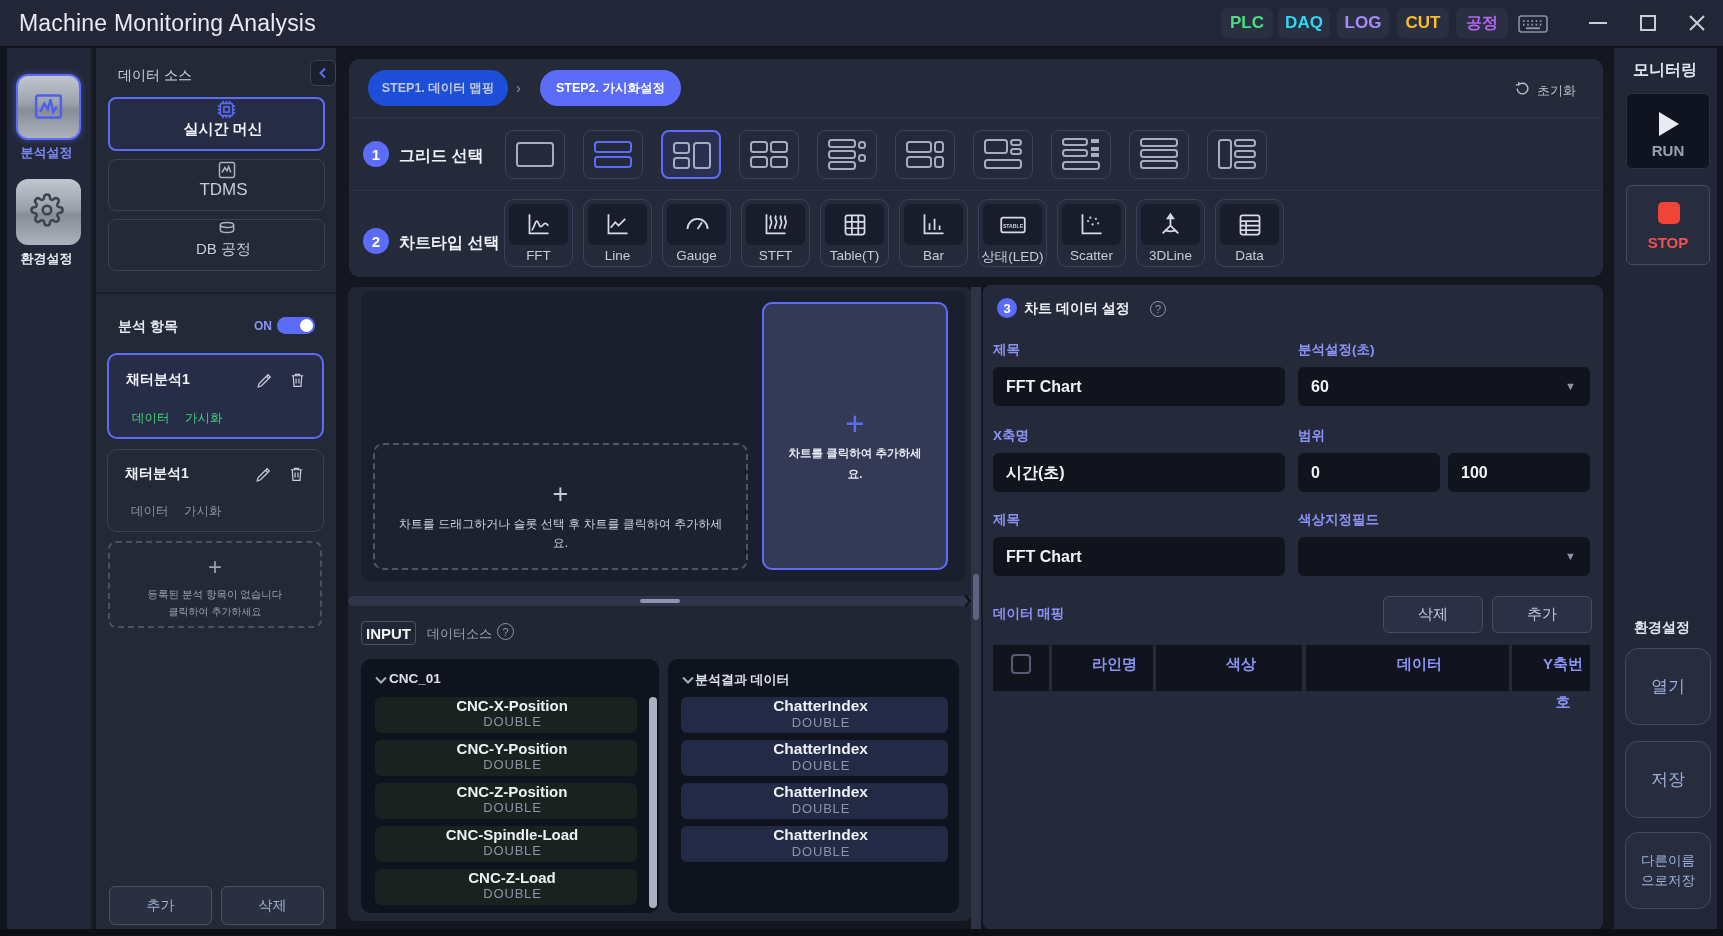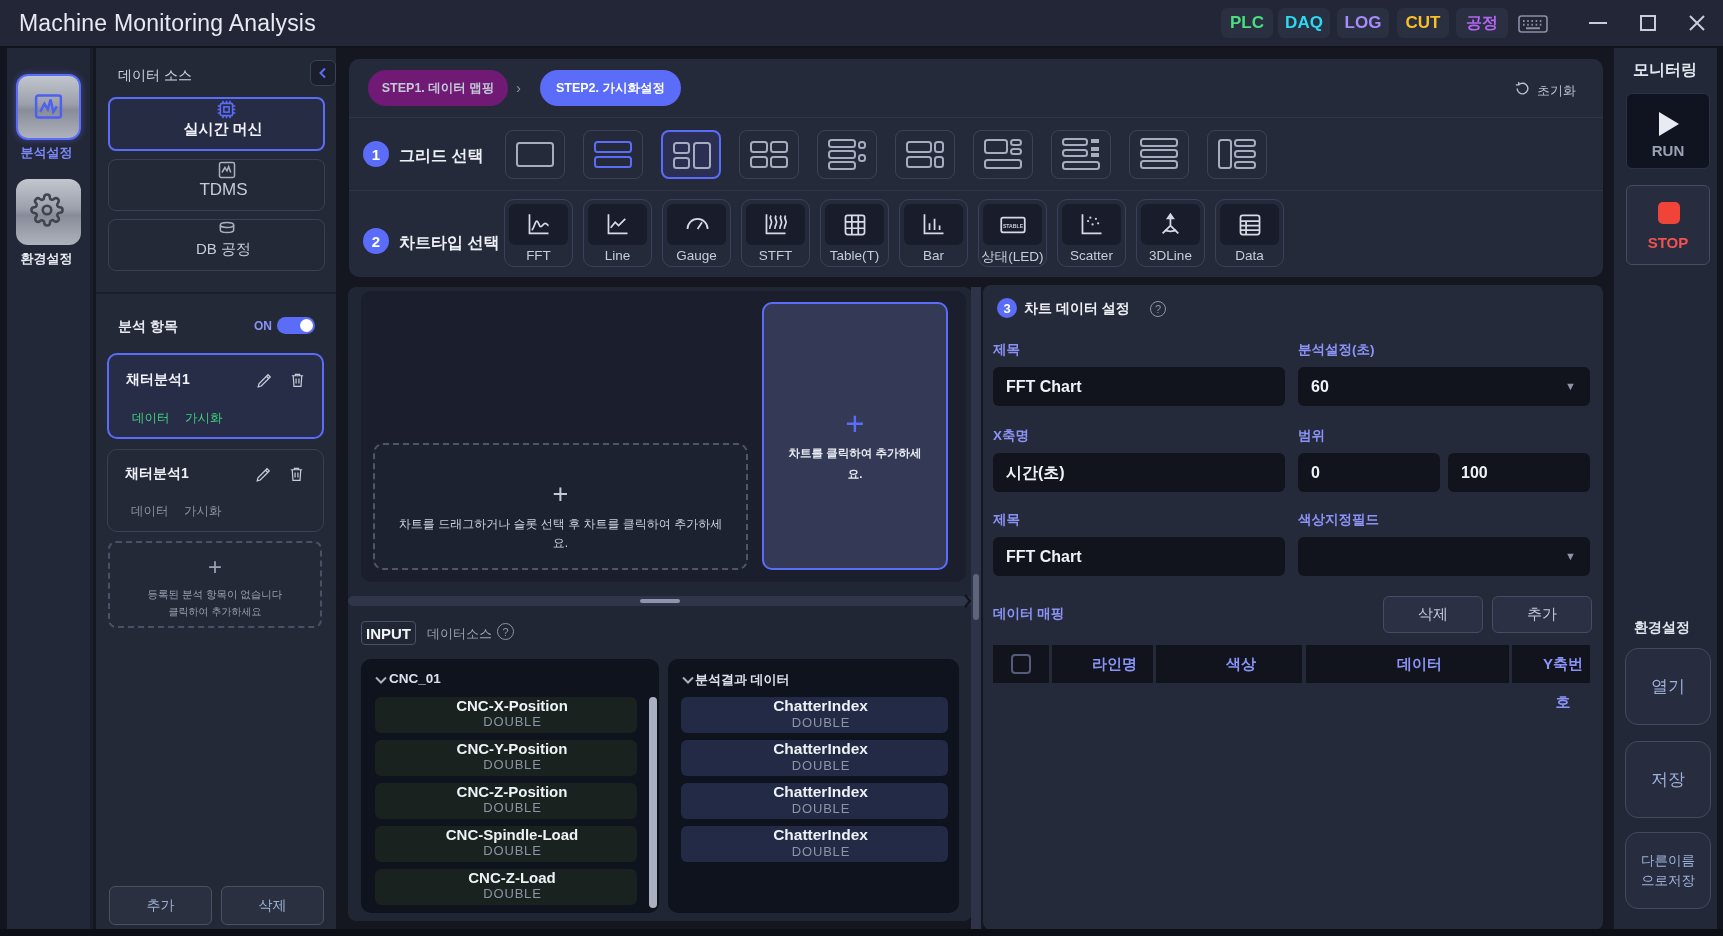--- a/index.html
+++ b/index.html
@@ -43,21 +43,21 @@
 #cncpanel { left:13px; top:372px; width:298px; height:254px; background:#0f131e; border-radius:10px; }
 #respanel { left:320px; top:372px; width:291px; height:254px; background:#0f131e; border-radius:10px; }
 .ditem { position:absolute; left:14px; width:262px; height:36px; border-radius:6px; }
 .ditem .nm { font-weight:bold; font-size:15px; color:#eef1f6; }
 .ditem .tp { font-size:13px; color:#8d94a6; letter-spacing:0.8px; margin-left:13px; }
 
 
 #rpanel { left:983px; top:285px; width:620px; height:645px; background:#252a3a; border-radius:8px; }
 .rlabel { font-size:13.5px; font-weight:bold; color:#8b93f7; }
 .rinput { position:absolute; height:39px; border-radius:6px; background:#11141d; color:#f0f2f7; font-size:16px; font-weight:bold; line-height:39px; padding-left:13px; }
-.thcell { position:absolute; top:360px; height:38px; background:#11141d; color:#8b93f7; font-size:15px; font-weight:bold; text-align:center; line-height:38px;padding-left:24px; }
+.thcell { position:absolute; top:360px; height:46px; background:#11141d; color:#8b93f7; font-size:15px; font-weight:bold; text-align:center; line-height:38px;padding-left:24px; }
 
 
 #rsidebar { left:1614px; top:48px; width:109px; height:888px; background:#232838; border-right:6px solid #12151f; }
 .rsbtn { left:1625px; width:86px; border-radius:13px; background:#272d3f; border:1px solid #434a60; color:#9db0d8; text-align:center; }
 
 #bottombar { left:0px; top:929px; width:1723px; height:7px; background:#0c0f16; }
 </style>
 </head>
 <body>
 
@@ -163,21 +163,21 @@
 
 <div class="abs" style="left:108px;top:541px;width:214px;height:87px;border:2px dashed #4a5166;border-radius:8px;">
   <div style="position:absolute;left:0;top:10px;width:100%;text-align:center;font-size:24px;font-weight:300;color:#9aa1b4;">+</div>
   <div style="position:absolute;left:0;top:45px;width:100%;text-align:center;font-size:10.5px;color:#99a0b2;">등록된 분석 항목이 없습니다</div>
   <div style="position:absolute;left:0;top:62px;width:100%;text-align:center;font-size:10px;color:#99a0b2;">클릭하여 추가하세요</div>
 </div>
 <div class="abs fc" style="left:109px;top:886px;width:103px;height:39px;background:#2b3041;border:1px solid #4b5164;border-radius:6px;font-size:14px;color:#9eb1d6;">추가</div>
 <div class="abs fc" style="left:221px;top:886px;width:103px;height:39px;background:#2b3041;border:1px solid #4b5164;border-radius:6px;font-size:14px;color:#9eb1d6;">삭제</div>
 
 <div class="abs" id="toppanel"></div>
-<div class="abs pill" style="left:368px;width:140px;background:#701a75;color:#c3c9d6;">STEP1. 데이터 맵핑</div>
+<div class="abs pill" style="left:368px;width:140px;background:#1d4ed8;color:#c3c9d6;">STEP1. 데이터 맵핑</div>
 <div class="abs" style="left:516px;top:79px;font-size:15px;color:#8d94a6;">›</div>
 <div class="abs pill" style="left:540px;width:141px;background:#5b6cf9;color:#fff;">STEP2. 가시화설정</div>
 <svg class="abs" style="left:1514px;top:80px;" width="17" height="17" viewBox="0 0 24 24" fill="none" stroke="#b9c0cf" stroke-width="2">
     <path d="M4.5 12a7.5 7.5 0 1 0 2.2-5.3"></path>
     <path d="M7 2.5v4.5H2.5" stroke-width="0" fill="none"></path>
     <path d="M6.7 2.8v4.1H2.6" fill="none" stroke-width="1.8"></path>
   </svg>
 <div class="abs" style="left:1537px;top:82px;font-size:13px;color:#b9c0cf;">초기화</div>
 <div class="abs" style="left:349px;top:117px;width:1254px;height:1px;background:#2f3547;"></div>
 <div class="abs" style="left:349px;top:190px;width:1254px;height:1px;background:#2f3547;"></div>

